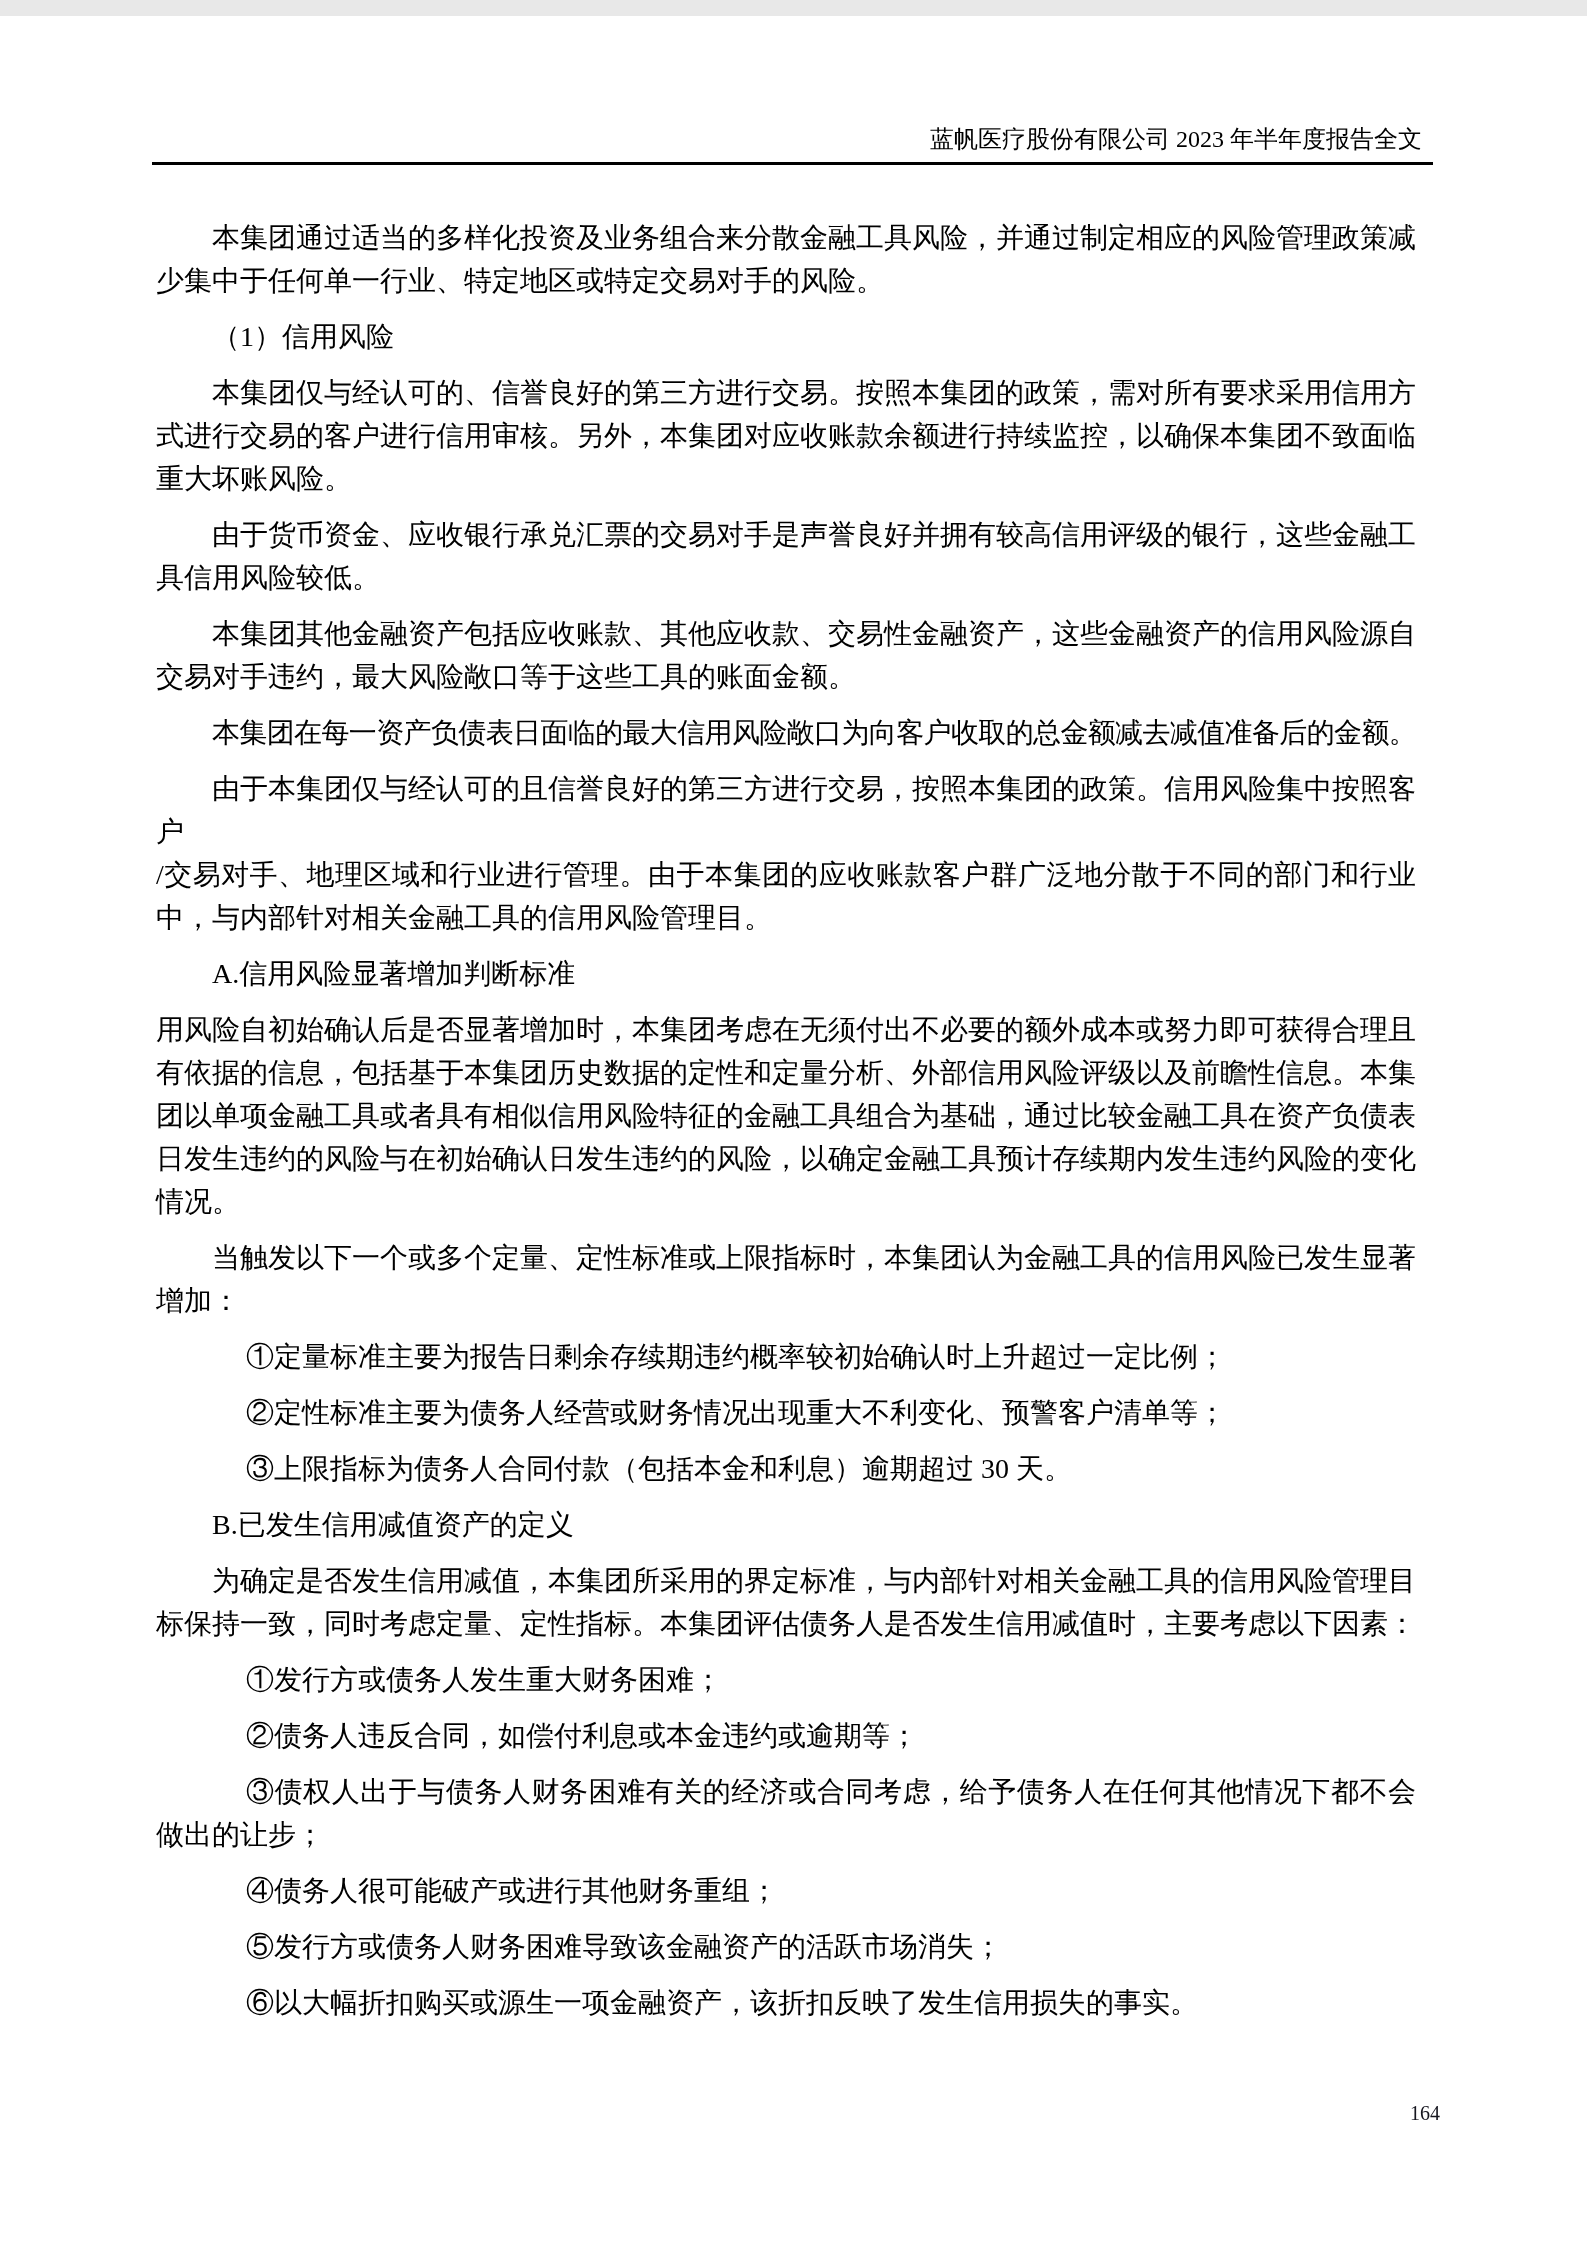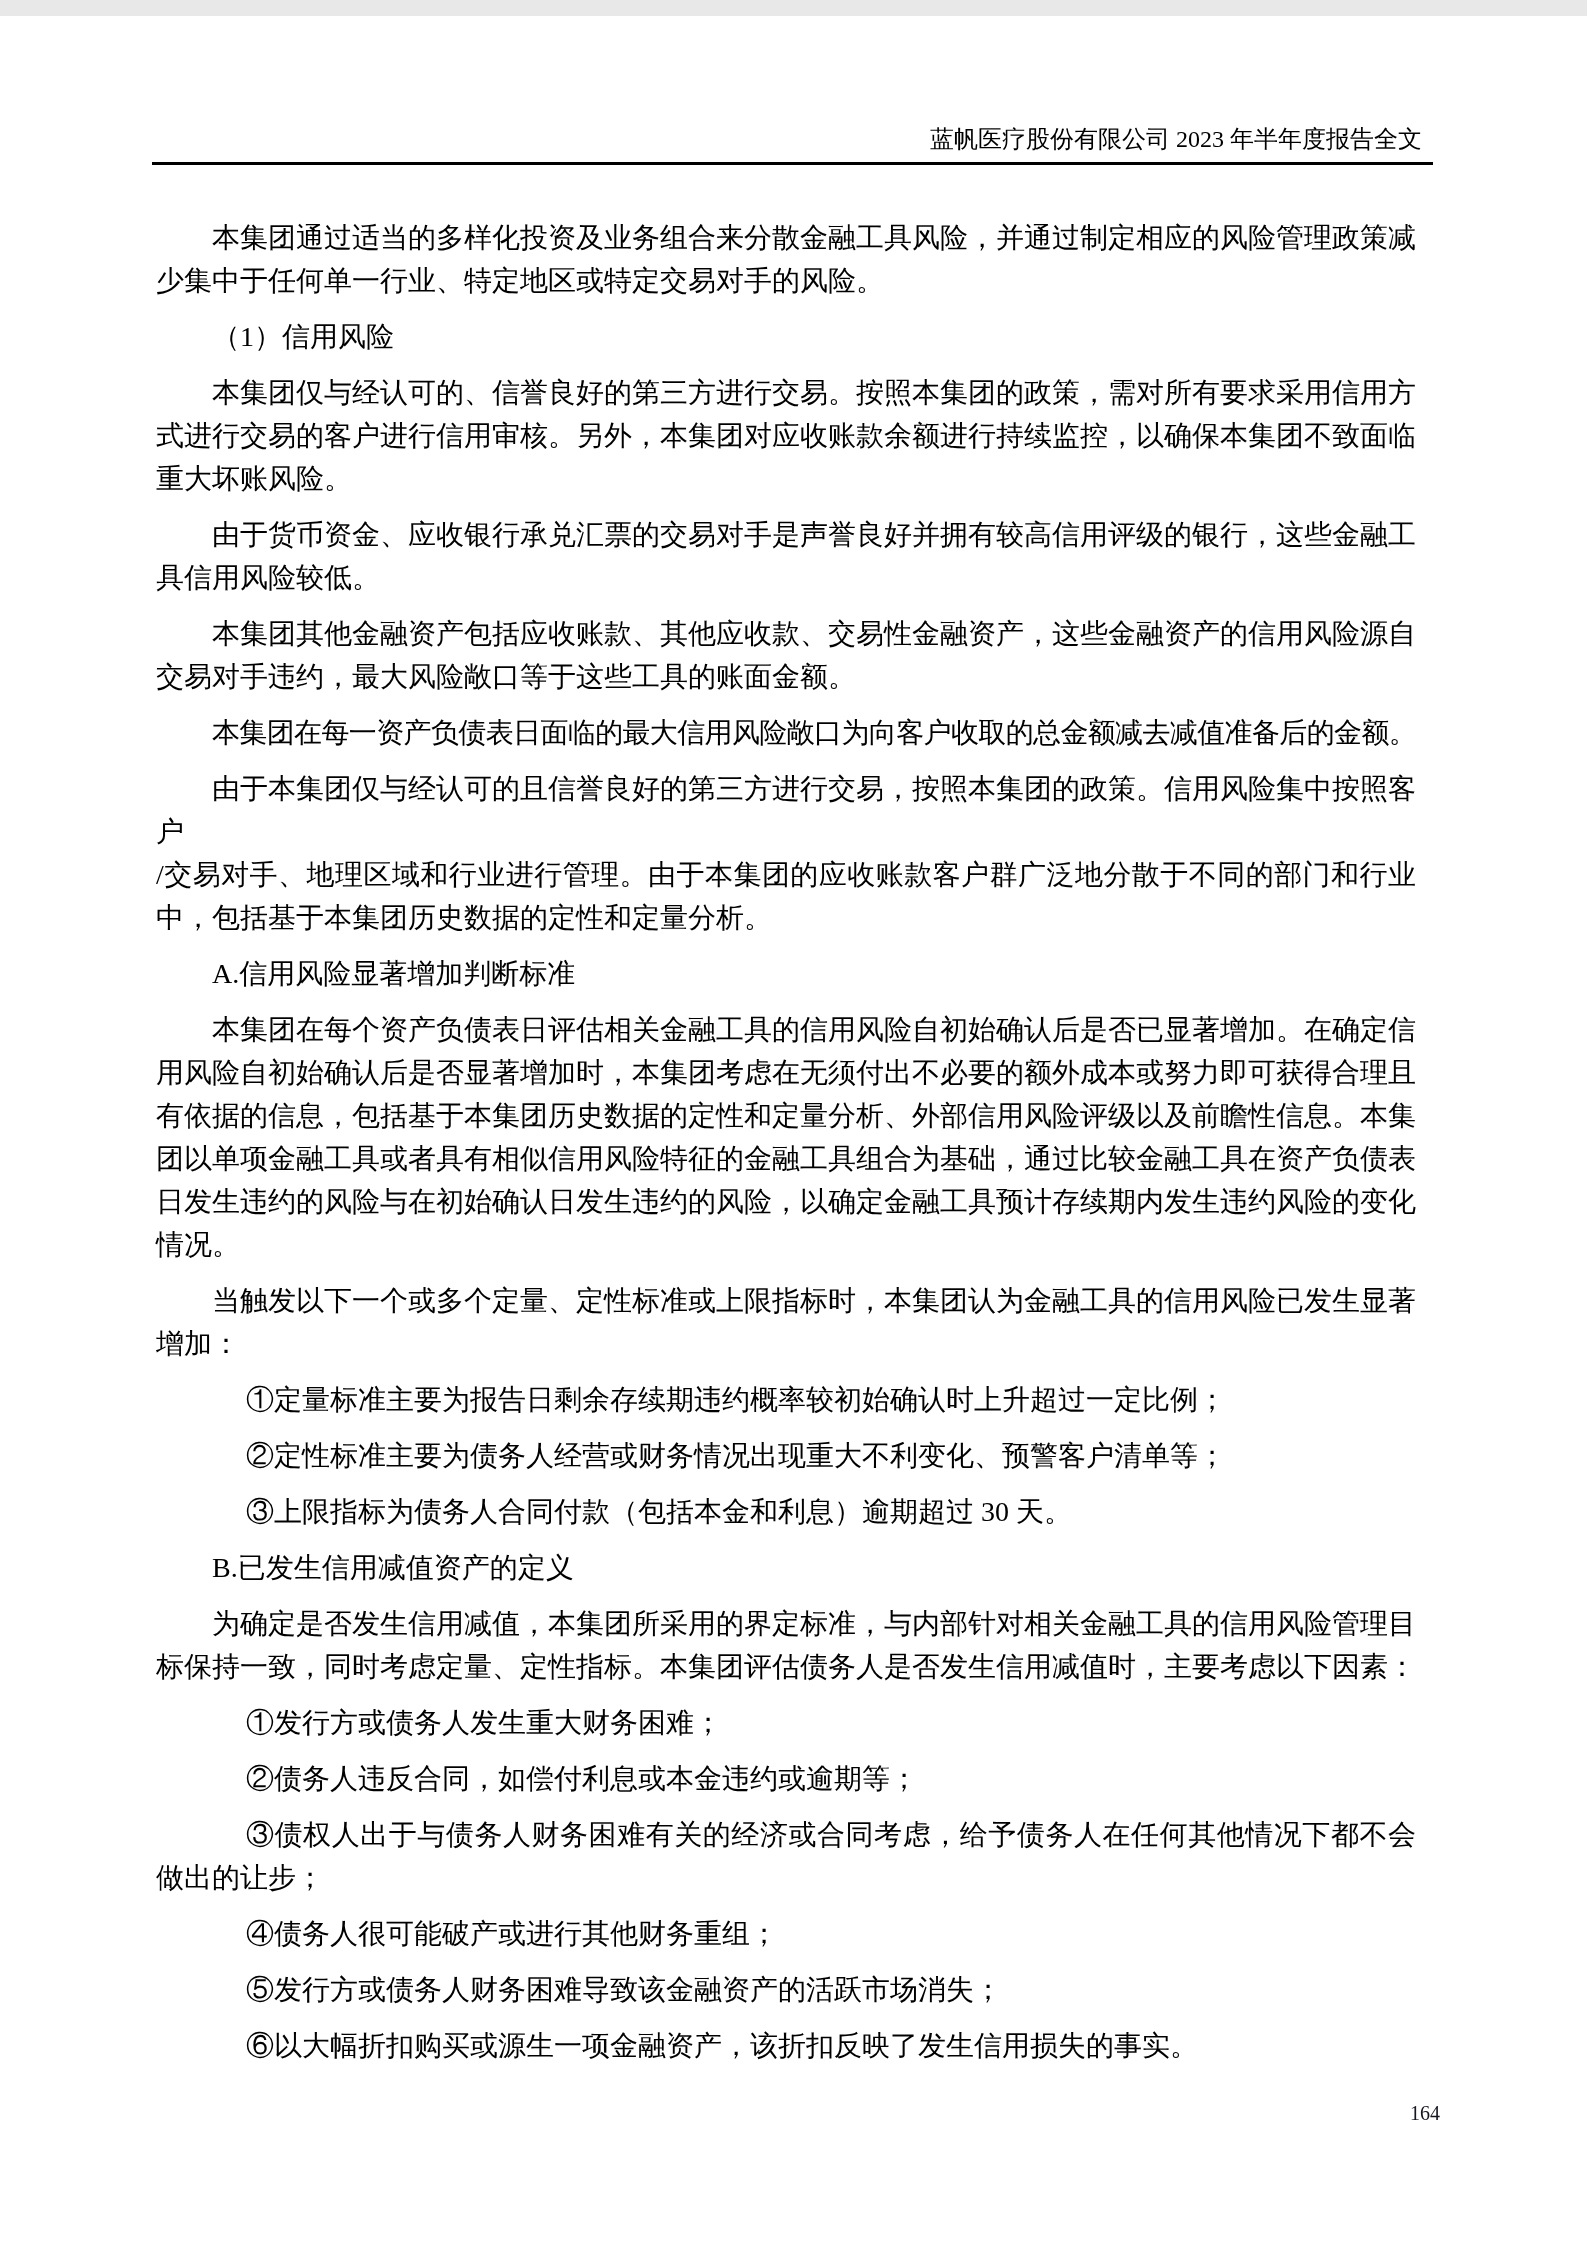--- a/index.html
+++ b/index.html
@@ -77,27 +77,26 @@
       <p class="p">
         <span class="ln first j">本集团其他金融资产包括应收账款、其他应收款、交易性金融资产，这些金融资产的信用风险源自</span>
         <span class="ln">交易对手违约，最大风险敞口等于这些工具的账面金额。</span>
       </p>
       <p class="p">
         <span class="ln first j s">本集团在每一资产负债表日面临的最大信用风险敞口为向客户收取的总金额减去减值准备后的金额。</span>
       </p>
       <p class="p">
         <span class="ln first j">由于本集团仅与经认可的且信誉良好的第三方进行交易，按照本集团的政策。信用风险集中按照客户</span>
         <span class="ln j">/交易对手、地理区域和行业进行管理。由于本集团的应收账款客户群广泛地分散于不同的部门和行业</span>
-        <span class="ln">中，包括基于本集团历史数据的定性和定量分析。</span>
+        <span class="ln">中，与内部针对相关金融工具的信用风险管理目。</span>
       </p>
       <p class="h">
         <span class="ln first">A.信用风险显著增加判断标准</span>
       </p>
       <p class="p">
-        <span class="ln first j">本集团在每个资产负债表日评估相关金融工具的信用风险自初始确认后是否已显著增加。在确定信</span>
         <span class="ln j">用风险自初始确认后是否显著增加时，本集团考虑在无须付出不必要的额外成本或努力即可获得合理且</span>
         <span class="ln j">有依据的信息，包括基于本集团历史数据的定性和定量分析、外部信用风险评级以及前瞻性信息。本集</span>
         <span class="ln j">团以单项金融工具或者具有相似信用风险特征的金融工具组合为基础，通过比较金融工具在资产负债表</span>
         <span class="ln j">日发生违约的风险与在初始确认日发生违约的风险，以确定金融工具预计存续期内发生违约风险的变化</span>
         <span class="ln">情况。</span>
       </p>
       <p class="p">
         <span class="ln first j">当触发以下一个或多个定量、定性标准或上限指标时，本集团认为金融工具的信用风险已发生显著</span>
         <span class="ln">增加：</span>
       </p>

